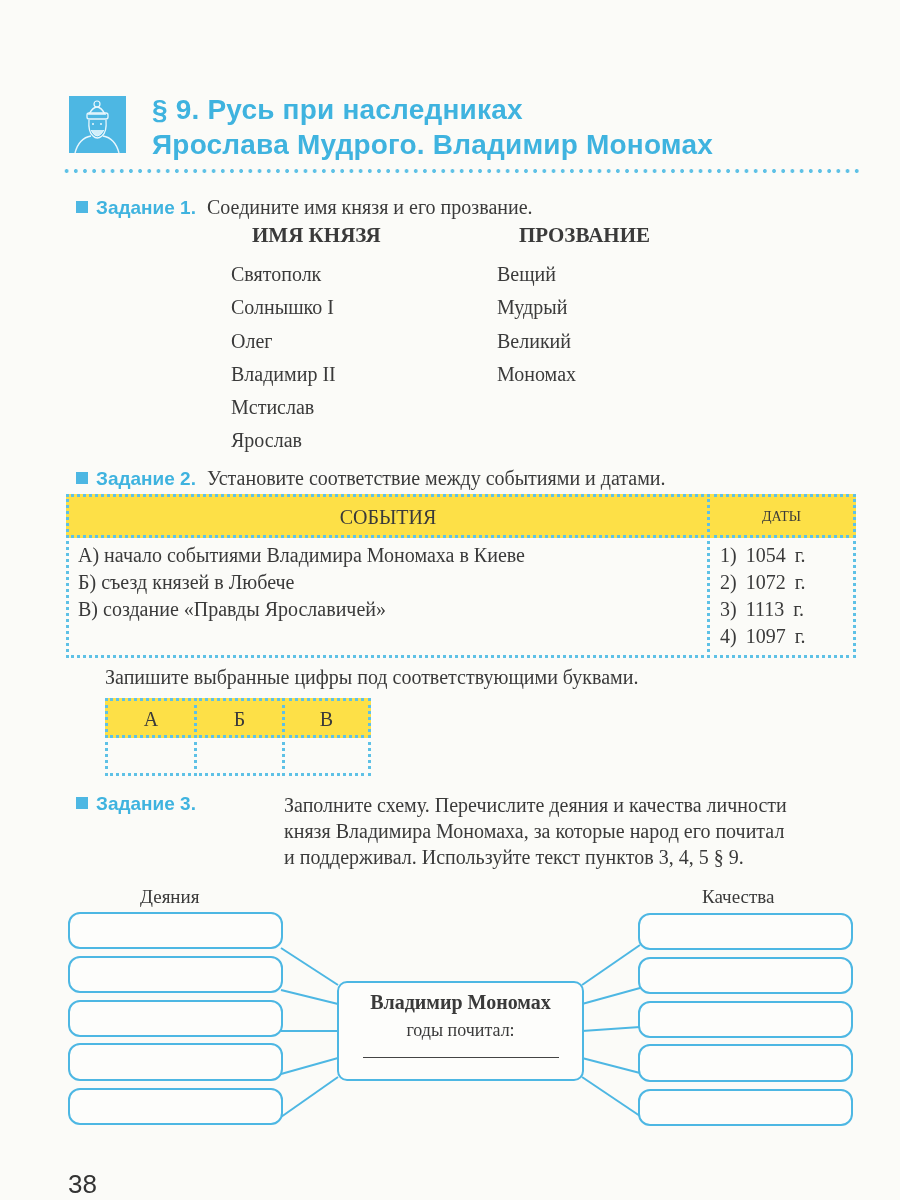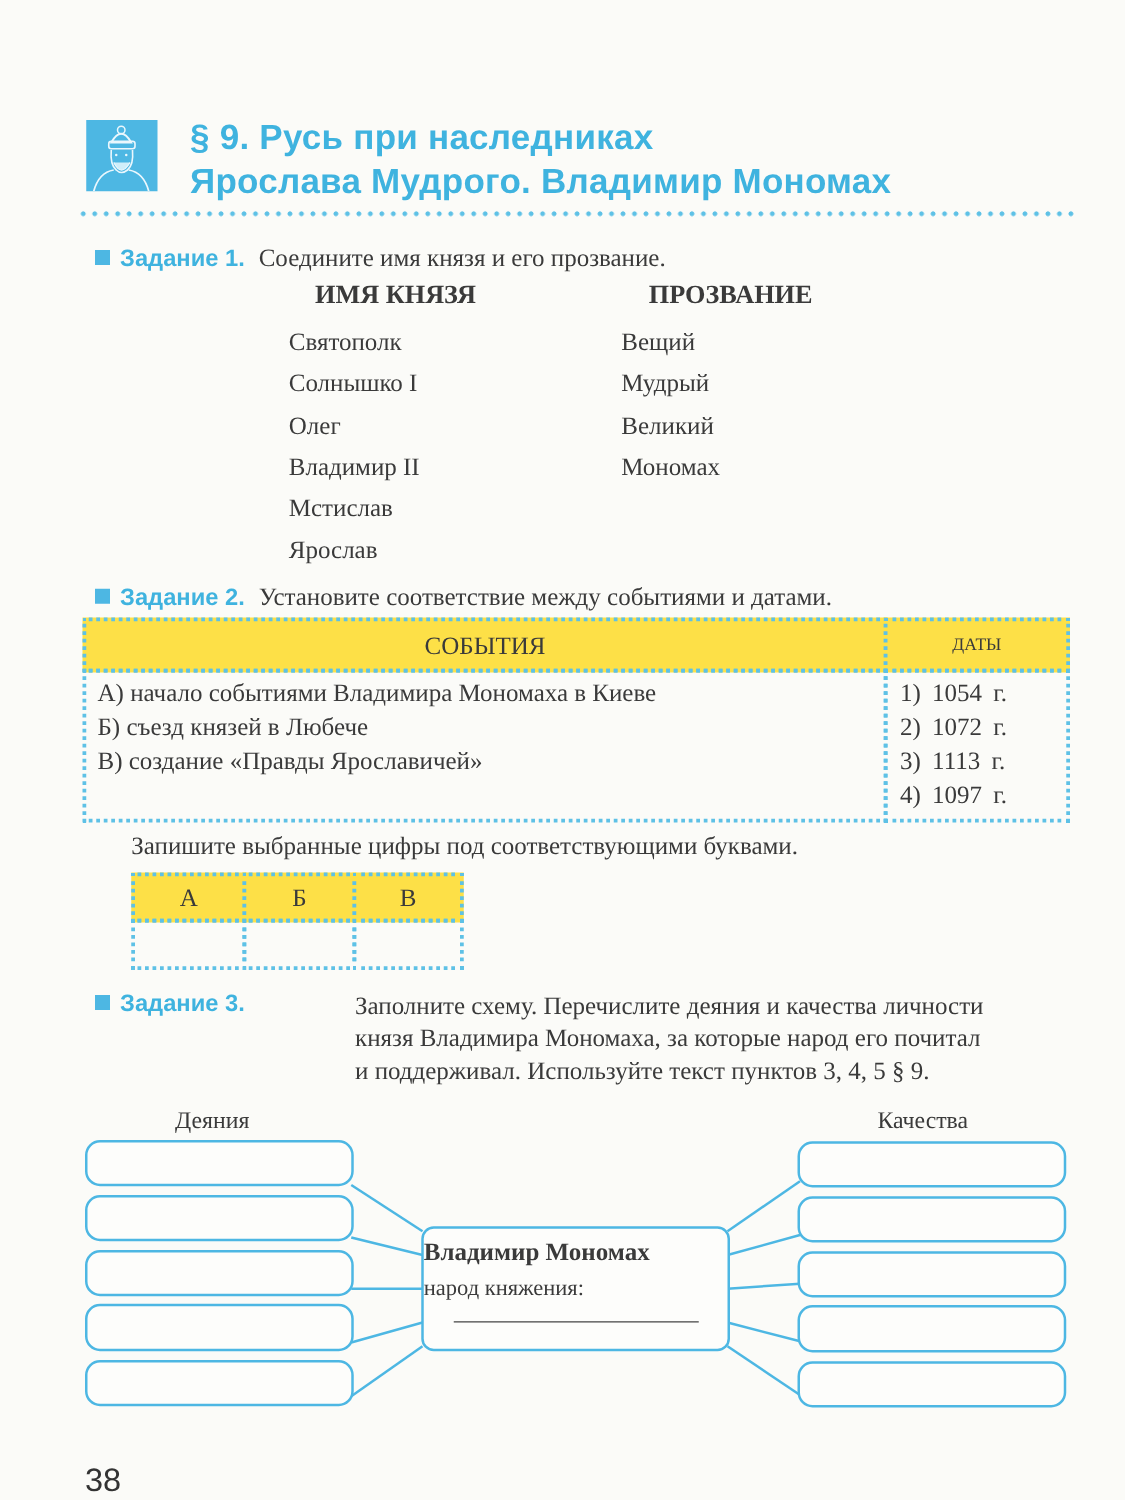--- a/index.html
+++ b/index.html
@@ -141,19 +141,19 @@
 </div>
 
 <div class="abs" style="left:638px; top:913px;">
   <div class="abs scheme-box" style="left:0; top:0; width:215px; height:37px;"></div>
   <div class="abs scheme-box" style="left:0; top:44px; width:215px; height:37px;"></div>
   <div class="abs scheme-box" style="left:0; top:88px; width:215px; height:37px;"></div>
   <div class="abs scheme-box" style="left:0; top:131px; width:215px; height:38px;"></div>
   <div class="abs scheme-box" style="left:0; top:176px; width:215px; height:37px;"></div>
 </div>
 
-<div class="abs scheme-box" style="left:337px; top:981px; width:247px; height:100px; text-align:left; border-radius:10px;">
+<div class="abs scheme-box" style="left:337px; top:981px; width:247px; height:100px; text-align:center; border-radius:10px;">
   <div style="font-weight:bold; font-size:20px; margin-top:8px;">Владимир Мономах</div>
-  <div style="font-size:18px; margin-top:6px;">народ княжения:</div>
+  <div style="font-size:18px; margin-top:6px;">годы почитал:</div>
   <div style="width:196px; margin:16px auto 0; border-bottom:1.5px solid #444;"></div>
 </div>
 
 <div class="abs sans" style="left:68px; top:1169px; font-size:26px; color:#333;">38</div>
 
 </body></html>

